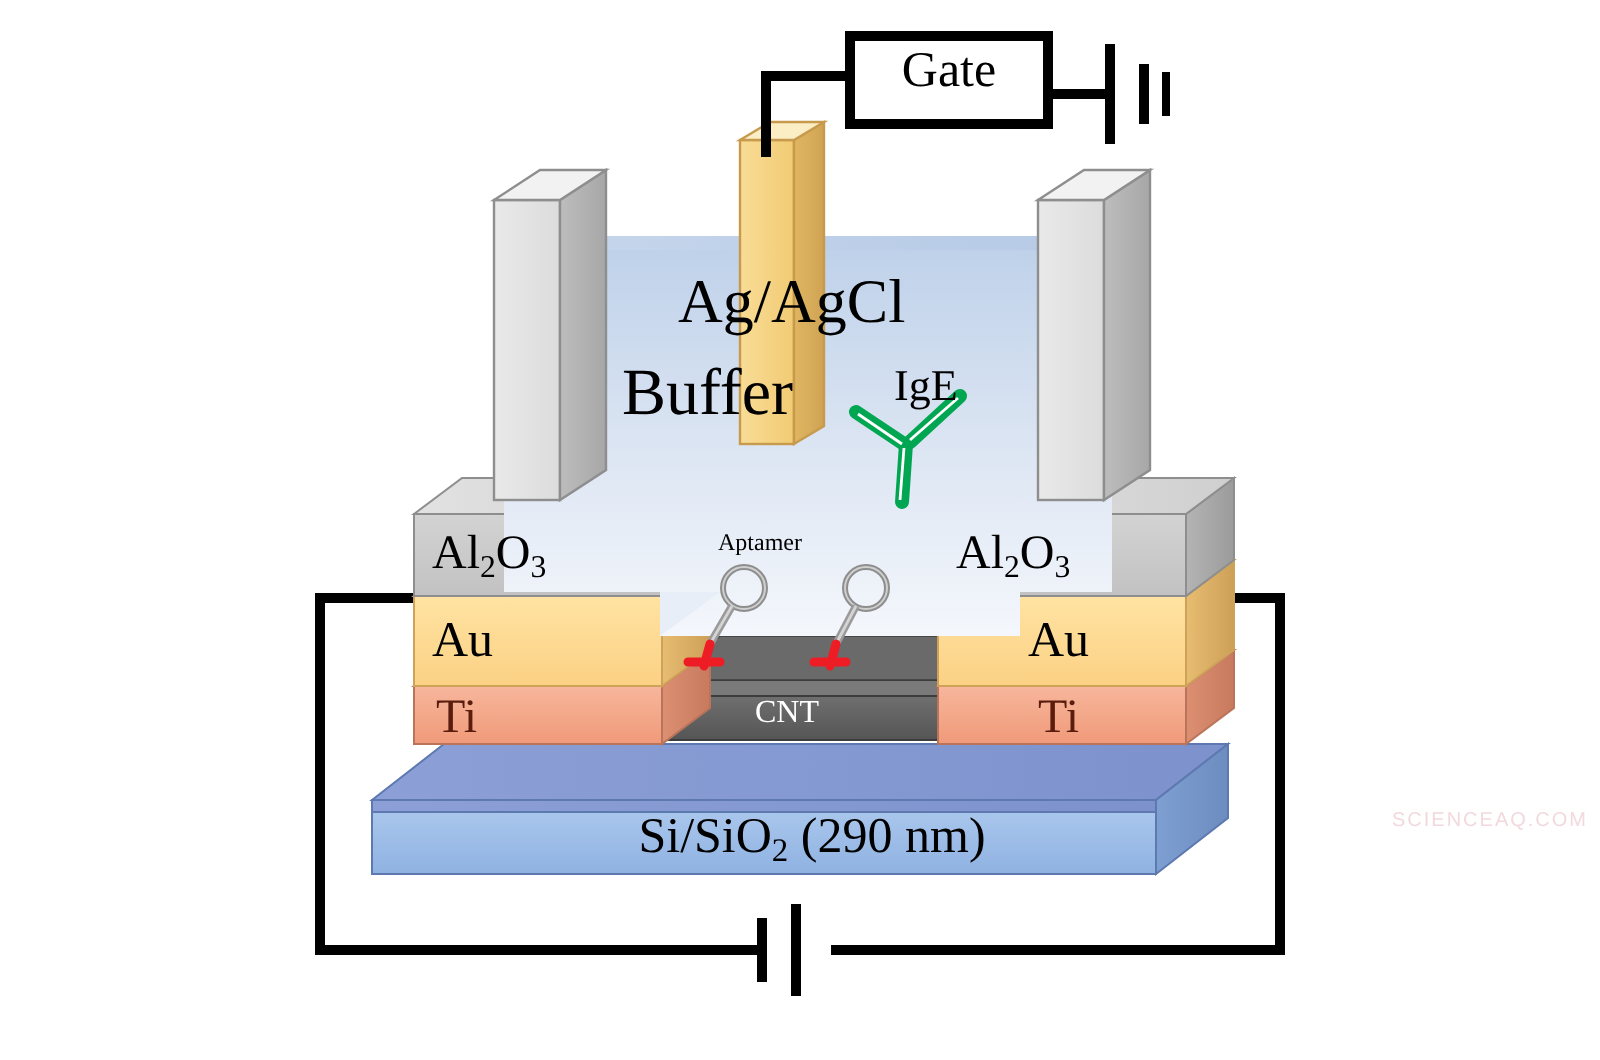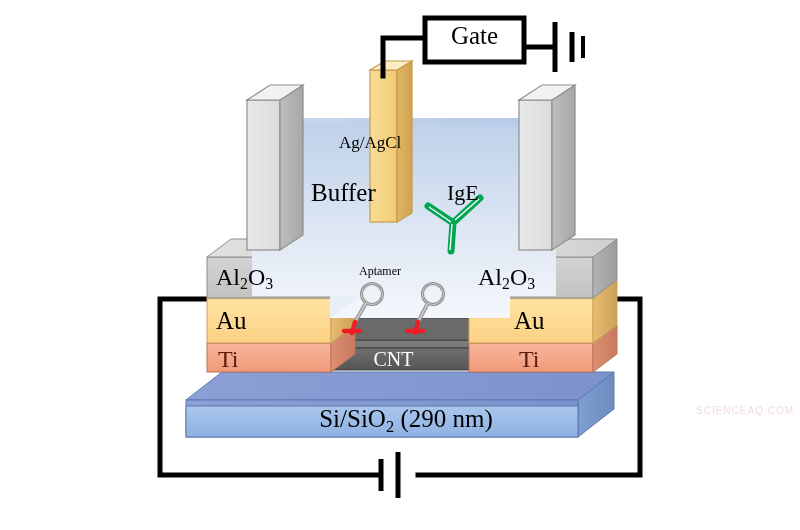--- a/index.html
+++ b/index.html
@@ -220,23 +220,23 @@
       <circle cx="433" cy="294" r="10.5" fill="none" stroke="#cfcfcf" stroke-width="1"></circle>
       <line x1="428" y1="303" x2="418" y2="322" stroke="#9a9a9a" stroke-width="4"></line>
       <line x1="428" y1="303" x2="418" y2="322" stroke="#d4d4d4" stroke-width="1.4"></line>
       <path d="M418,322 L415,333 M407,331 L423,331" stroke="#ee1c25" stroke-width="4.5" stroke-linecap="round"></path>
     </g>
 
   </svg>
 
   <div class="lbl" style="left:425px;top:22px;width:99px;text-align:center;font-size:25px;">Gate</div>
 
-  <div class="lbl" style="left:339px;top:133px;font-size:17px;">Ag/AgCl</div>
-
-  <div class="lbl" style="left:311px;top:179px;font-size:25px;">Buffer</div>
+  <div class="lbl" style="left:339px;top:133px;font-size:31px;">Ag/AgCl</div>
+
+  <div class="lbl" style="left:311px;top:179px;font-size:33px;">Buffer</div>
 
   <div class="lbl" style="left:447px;top:180px;font-size:22px;">IgE</div>
 
   <div class="lbl" style="left:359px;top:264px;font-size:12px;">Aptamer</div>
 
   <div class="lbl" style="left:216px;top:264px;font-size:24px;">
     <span>Al</span><sub>2</sub><span>O</span><sub>3</sub>
   </div>
 
   <div class="lbl" style="left:478px;top:264px;font-size:24px;">
@@ -244,21 +244,21 @@
   </div>
 
   <div class="lbl" style="left:216px;top:307px;font-size:25px;">Au</div>
 
   <div class="lbl" style="left:514px;top:307px;font-size:25px;">Au</div>
 
   <div class="lbl" style="left:218px;top:346px;font-size:24px;color:#5a1c0d;">Ti</div>
 
   <div class="lbl" style="left:519px;top:346px;font-size:24px;color:#5a1c0d;">Ti</div>
 
-  <div class="lbl" style="left:263px;top:348px;width:261px;text-align:center;font-size:20px;color:#ffffff;">CNT</div>
+  <div class="lbl" style="left:263px;top:348px;width:261px;text-align:center;font-size:16px;color:#ffffff;">CNT</div>
 
   <div class="lbl" style="left:186px;top:405px;width:392px;text-align:center;font-size:25px;margin-left:24px;">
     <span>Si/SiO</span><sub>2</sub><span> (290 nm)</span>
   </div>
 
   <div class="wm">SCIENCEAQ.COM</div>
 
 </div>
 
 </body></html>

